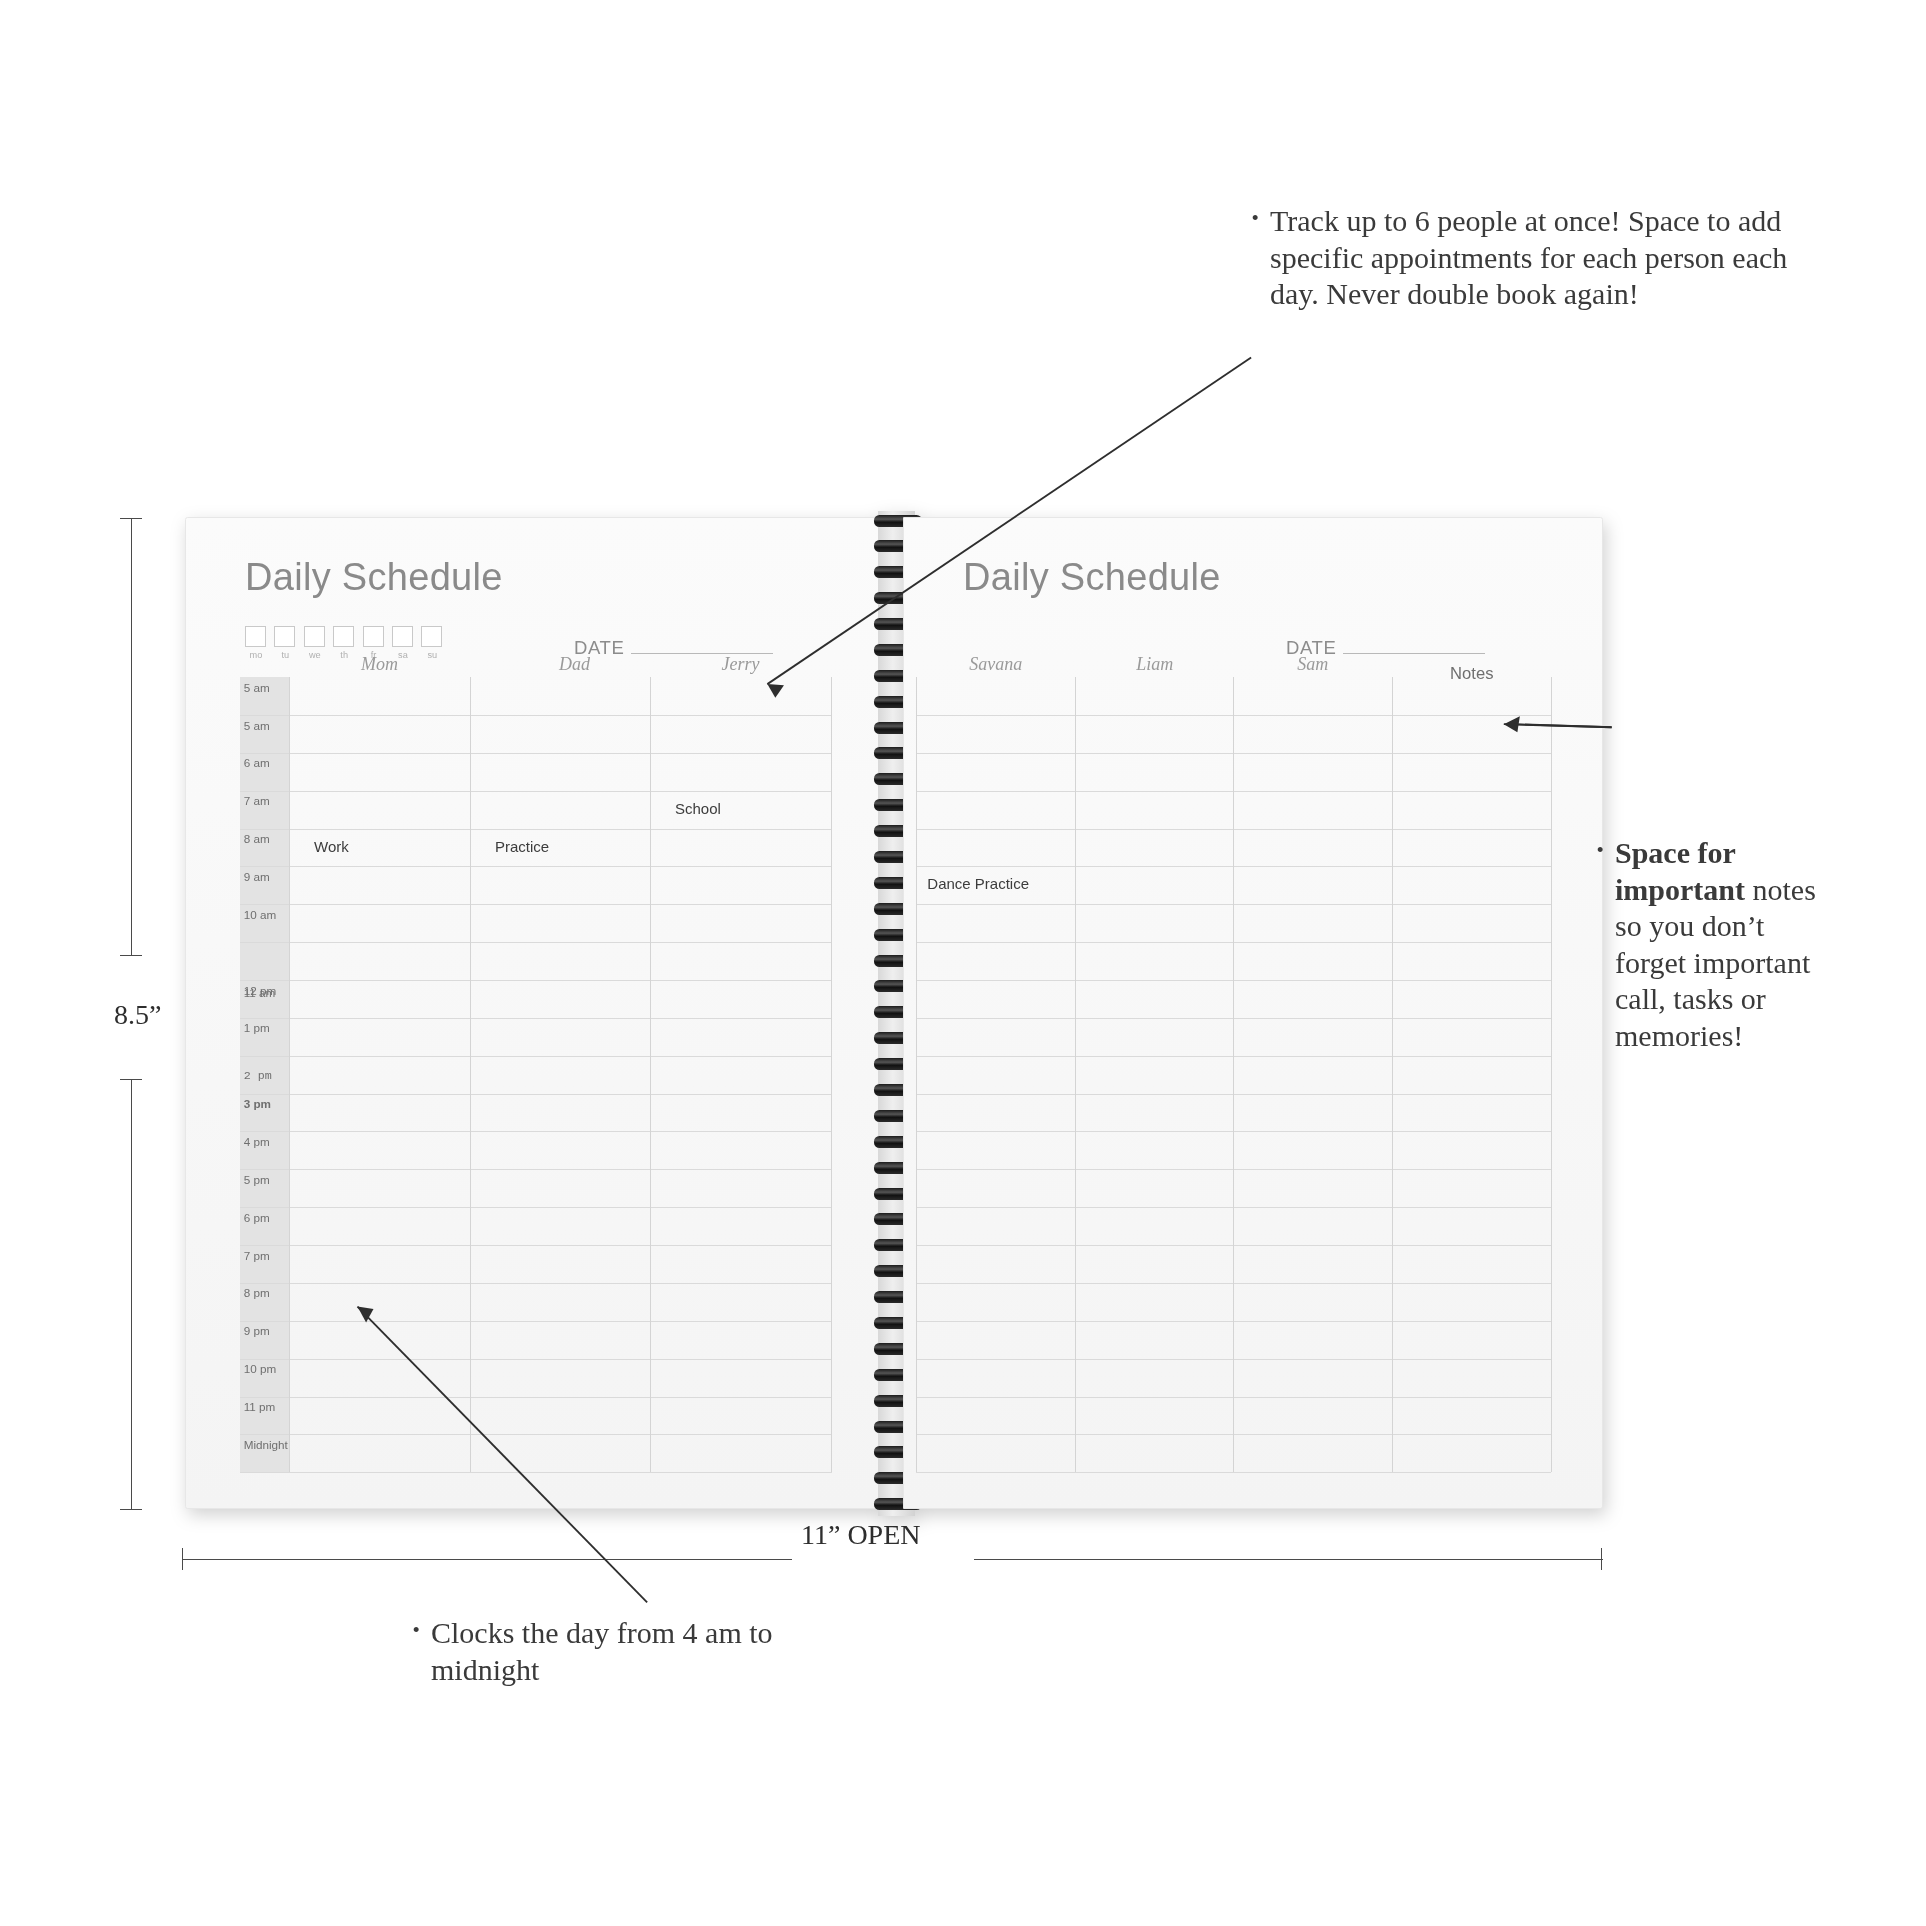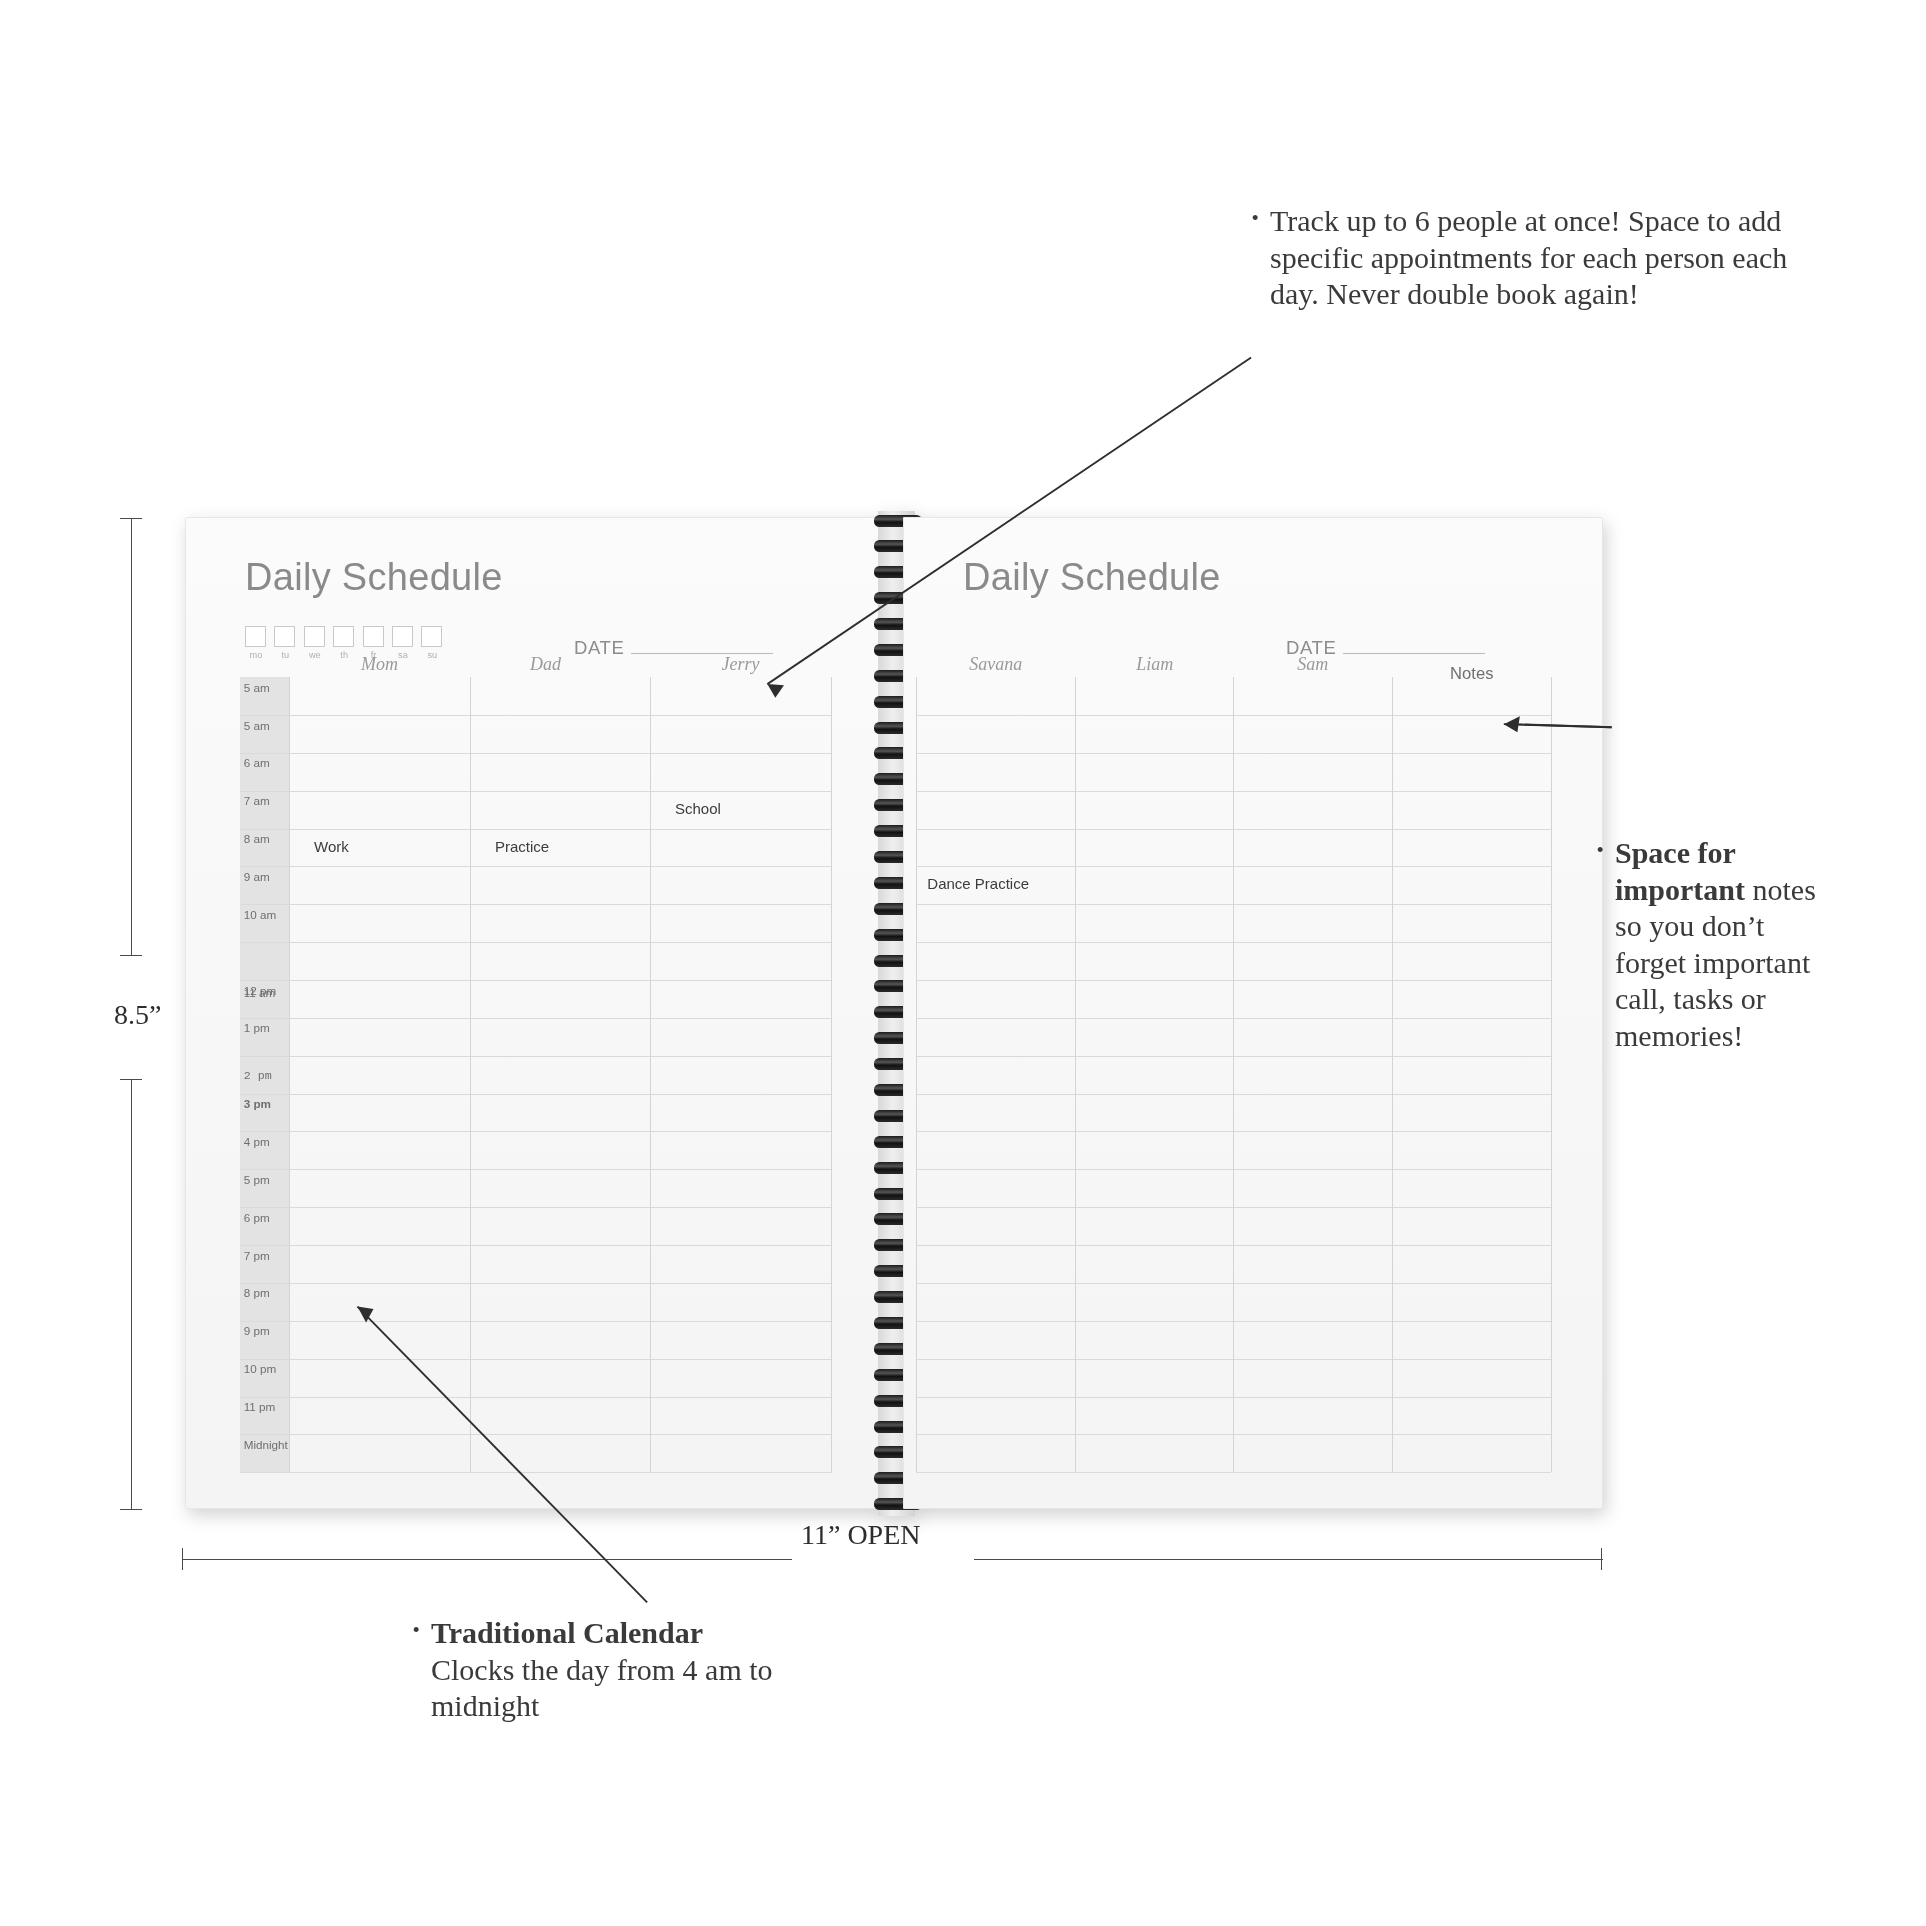--- a/index.html
+++ b/index.html
@@ -158,21 +158,21 @@
       </div>
 
       <div class="date-line" style="left:388px;">
         <span>DATE</span><span class="rule"></span>
       </div>
 
       <div class="grid">
         <div class="timecol"></div>
         <div class="headrow" id="left-heads">
             <div class="colhead" style="left: 49px; width: 181px; top: 5px;">Mom</div>
-            <div class="colhead" style="left: 215px; width: 181px; top: 5px; text-align: center;">Dad</div>
+            <div class="colhead" style="left: 244px; width: 181px; top: 5px; text-align: center;">Dad</div>
             <div class="colhead" style="left: 410px; width: 181px; top: 5px;">Jerry</div>
           </div>
         <div class="rows" id="left-rows">
             <div class="row" style="top: 0px; height: 38px;"></div>
             <div class="rowlabel" style="top: 3.7px;">5 am</div>
             <div class="row" style="top: 38px; height: 38px;"></div>
             <div class="rowlabel" style="top: 42px;">5 am</div>
             <div class="row" style="top: 76px; height: 38px;"></div>
             <div class="rowlabel" style="top: 79px;">6 am</div>
             <div class="row" style="top: 114px; height: 38px;"></div>
@@ -317,21 +317,20 @@
     <p>Track up to 6 people at once! Space to add specific appointments for each person each day. Never double book again!</p>
   </div>
 
   <div class="callout" id="callout-right">
     <span class="bullet">•</span>
     <p><span class="bold">Space for important</span><span> notes so you don’t forget important call, tasks or memories!</span></p>
   </div>
 
   <div class="callout" id="callout-bottom">
     <span class="bullet">•</span>
-    <p><span class="bold">Traditional Calendar</span></p>
     <p>Clocks the day from 4 am to midnight</p>
   </div>
 
   <svg class="anno" viewBox="0 0 3125 3125" width="1926" height="1926">
     <g stroke="#2e2e2e" stroke-width="3" fill="none">
       <line x1="2030" y1="580" x2="1245" y2="1110"></line>
       <line x1="2615" y1="1180" x2="2440" y2="1175"></line>
       <line x1="1050" y1="2600" x2="580" y2="2120"></line>
     </g>
     <polygon points="1245,1110 1272,1112 1258,1132" fill="#2e2e2e"></polygon>

